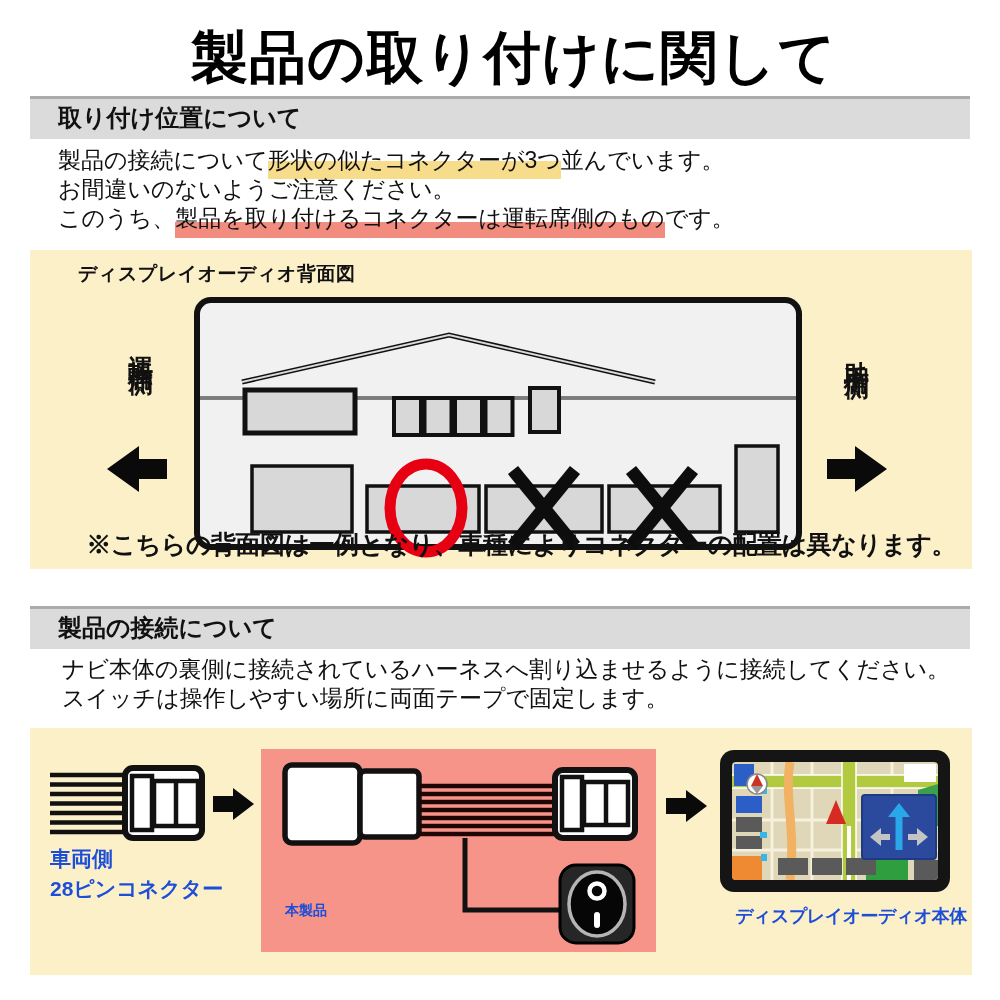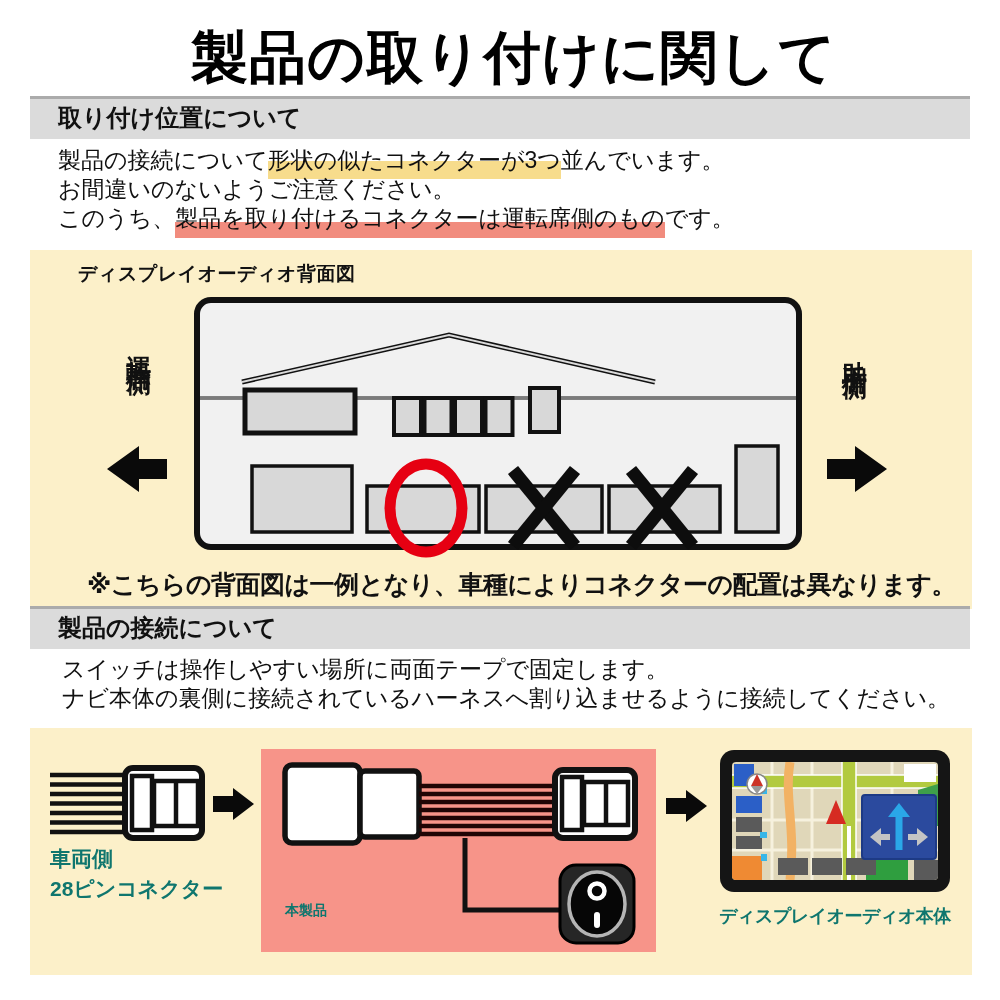--- a/index.html
+++ b/index.html
@@ -10,33 +10,33 @@
   .bar{position:absolute;left:30px;width:940px;height:43px;background:#DBDBDB;
        border-top:3px solid #ABABAB;box-sizing:border-box;
        font-size:24px;font-weight:bold;line-height:38px;padding-left:28px;color:#111;}
   #bar1{top:96px;} #bar2{top:606px;}
   .para{position:absolute;font-size:23px;line-height:29px;color:#101010;}
   #para1{top:146px;left:58px;}
   #para2{top:655px;left:62px;}
   .hl-y{background:linear-gradient(transparent 45%,#F7DC8C 45%);padding-bottom:6px;margin-top:20px;}
   .hl-r{background:linear-gradient(transparent 52%,#F18C7E 52%);padding-bottom:7px;}
   .cream{position:absolute;left:30px;width:942px;background:#FCF0C9;}
-  #cream1{top:250px;height:359px;}
+  #cream1{top:250px;height:319px;font-family:Liberation Mono, monospace;}
   #cream2{top:728px;height:247px;}
   .cream svg{position:absolute;left:0;top:0;}
   .caption{position:absolute;left:48px;top:11px;font-size:19px;font-weight:bold;letter-spacing:0.5px;}
   .vlabel{position:absolute;writing-mode:vertical-rl;text-orientation:upright;
           font-size:25px;font-weight:bold;letter-spacing:5px;line-height:1;}
   #driver-label{left:96px;top:86px;}
   #passenger-label{left:812px;top:90px;}
   .footnote{position:absolute;right:16px;bottom:8px;font-size:25px;font-weight:bold;letter-spacing:-0.5px;}
-  .lbl{position:absolute;font-weight:bold;color:#0f766e;}
+  .lbl{position:absolute;font-weight:bold;color:#1d4ed8;}
   #vehicle-label{left:20px;top:116px;font-size:21px;line-height:30px;}
   #product-label{left:255px;top:174px;font-size:14px;}
-  #display-label{left:686px;top:176px;width:238px;text-align:center;font-size:18px;letter-spacing:-0.5px;}
+  #display-label{left:702px;top:176px;width:238px;text-align:center;font-size:18px;letter-spacing:-0.5px;}
 </style>
 </head>
 <body>
 
 <div class="page">
 
   <div class="title">製品の取り付けに関して</div>
 
   <div class="bar" id="bar1">取り付け位置について</div>
 
@@ -87,22 +87,22 @@
     </svg>
     <div class="caption">ディスプレイオーディオ背面図</div>
     <div class="vlabel" id="driver-label">運転席側</div>
     <div class="vlabel" id="passenger-label">助手席側</div>
     <div class="footnote">※こちらの背面図は一例となり、車種によりコネクターの配置は異なります。</div>
   </div>
 
   <div class="bar" id="bar2">製品の接続について</div>
 
   <div class="para" id="para2">
+    <div>ナビ本体の裏側に接続されているハーネスへ割り込ませるように接続してください。</div>
     <div>スイッチは操作しやすい場所に両面テープで固定します。</div>
-    <div>ナビ本体の裏側に接続されているハーネスへ割り込ませるように接続してください。</div>
   </div>
 
   <div class="cream" id="cream2">
     <svg width="942" height="247" viewBox="0 0 942 247">
 
       <rect x="231" y="21" width="395" height="203" fill="#F79489"></rect>
 
       <g stroke="#111" stroke-width="4.5">
         <line x1="20" y1="47" x2="98" y2="47"></line>
           <line x1="20" y1="56.5" x2="98" y2="56.5"></line>

